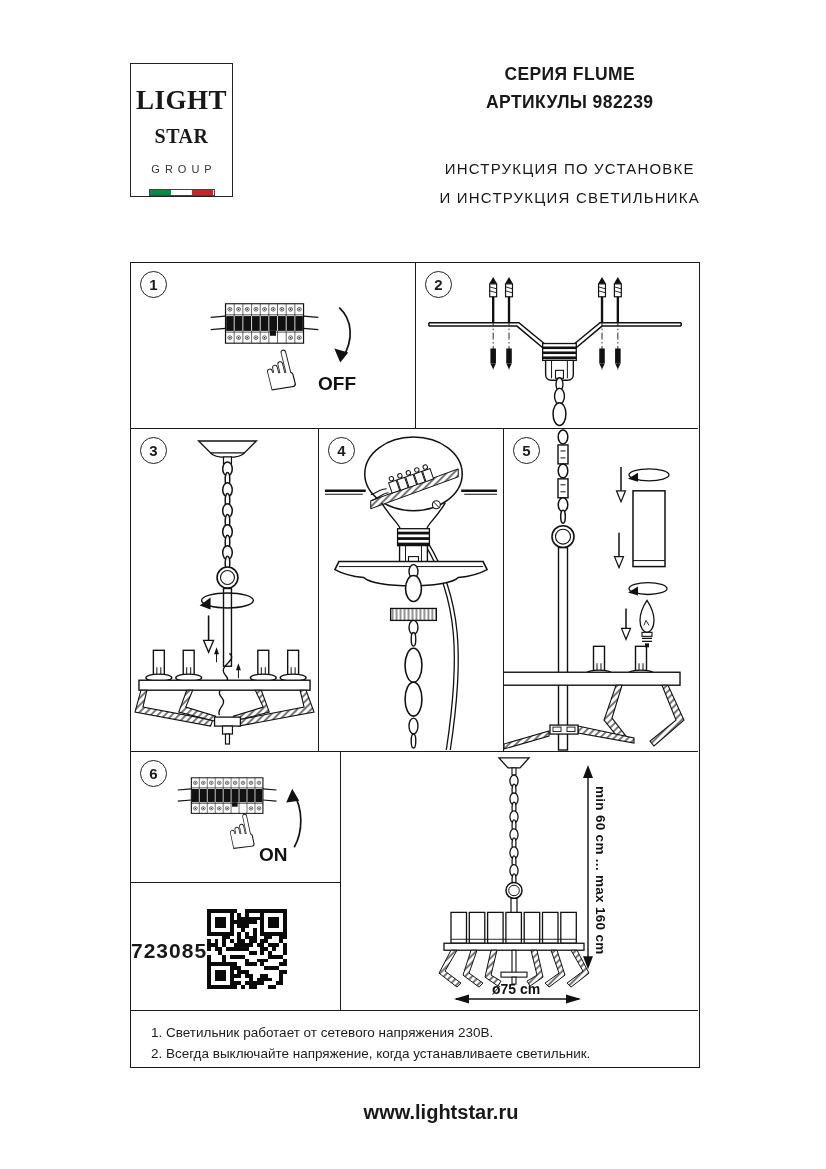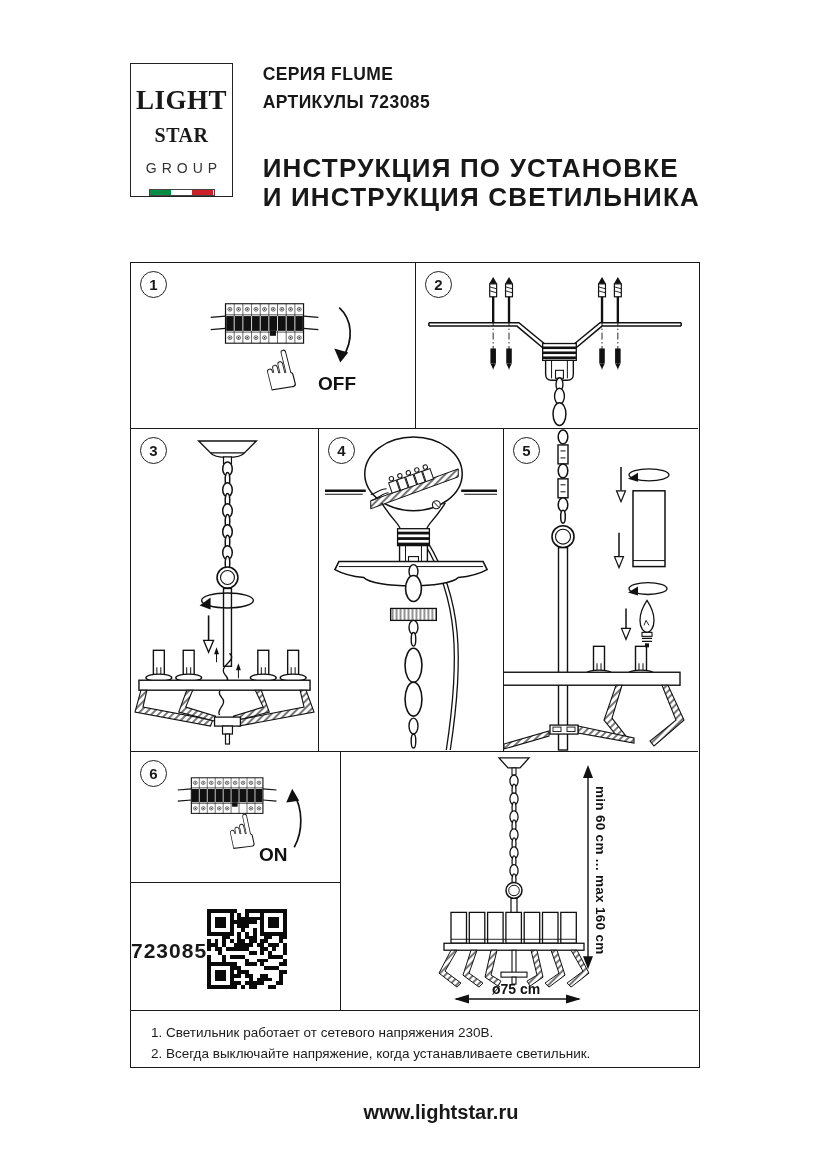--- a/index.html
+++ b/index.html
@@ -5,28 +5,28 @@
   html,body{margin:0;padding:0;background:#fff;}
   body{width:826px;height:1169px;font-family:"Liberation Sans",sans-serif;color:#1a1a1a;}
   #page{position:relative;width:826px;height:1169px;background:#fff;overflow:hidden;}
 
   
   .logo-box{position:absolute;left:130px;top:63px;width:103px;height:134px;border:1.5px solid #222;
             box-sizing:border-box;display:flex;flex-direction:column;align-items:center;justify-content:space-between;
             padding-top:24px;background:#fff;}
   .logo-light{font-family:"Liberation Serif",serif;font-weight:bold;font-size:27px;line-height:24px;letter-spacing:0.5px;color:#181818;}
   .logo-star{font-family:"Liberation Serif",serif;font-weight:bold;font-size:20px;line-height:30px;letter-spacing:0.5px;color:#181818;}
-  .logo-group{font-size:14px;letter-spacing:5px;margin-top:3px;margin-left:5px;color:#333;}
+  .logo-group{font-size:11px;letter-spacing:5px;margin-top:3px;margin-left:5px;color:#333;}
   .flag{display:flex;width:66px;height:7px;border:1px solid #444;box-sizing:border-box;margin-top:5px;}
   .flag span{flex:1;height:100%;}
 
   
-  .hdr{position:absolute;top:60px;right:126px;text-align:left;}
+  .hdr{position:absolute;top:60px;right:126px;text-align:center;}
   .h-series,.h-articles{font-size:17.5px;font-weight:bold;line-height:28px;letter-spacing:0.4px;color:#181818;}
-  .h-title{margin-top:38px;font-size:26px;font-weight:bold;line-height:29px;letter-spacing:1.2px;color:#181818;}
+  .h-title{margin-top:38px;font-size:15px;font-weight:normal;line-height:29px;letter-spacing:1.2px;color:#181818;}
 
   
   .grid{position:absolute;left:130px;top:262px;width:570px;height:806px;border:1.6px solid #1a1a1a;
         box-sizing:border-box;background:#fff;overflow:hidden;}
   .panel{position:absolute;box-sizing:border-box;background:#fff;}
   .bR{border-right:1.6px solid #1a1a1a;}
   .bB{border-bottom:1.6px solid #1a1a1a;}
   .p1{left:0;top:0;width:285px;height:166px;}
   .p2{left:285px;top:0;width:282px;height:166px;}
   .p3{left:0;top:166px;width:188px;height:323px;}
@@ -143,21 +143,21 @@
     <div class="logo-group">GROUP</div>
     <div class="flag">
       <span style="background: rgb(0, 140, 69);"></span>
       <span style="background: rgb(255, 255, 255);"></span>
       <span style="background: rgb(205, 33, 42);"></span>
     </div>
   </div>
 
   <div class="hdr">
     <div class="h-series">СЕРИЯ FLUME</div>
-    <div class="h-articles">АРТИКУЛЫ 723085</div>
+    <div class="h-articles">АРТИКУЛЫ 982239</div>
     <div class="h-title">
       <div>ИНСТРУКЦИЯ ПО УСТАНОВКЕ</div>
       <div>И ИНСТРУКЦИЯ СВЕТИЛЬНИКА</div>
     </div>
   </div>
 
   <div class="grid">
 
     <div class="panel p1 bR bB">
       <div class="stepnum">1</div>

